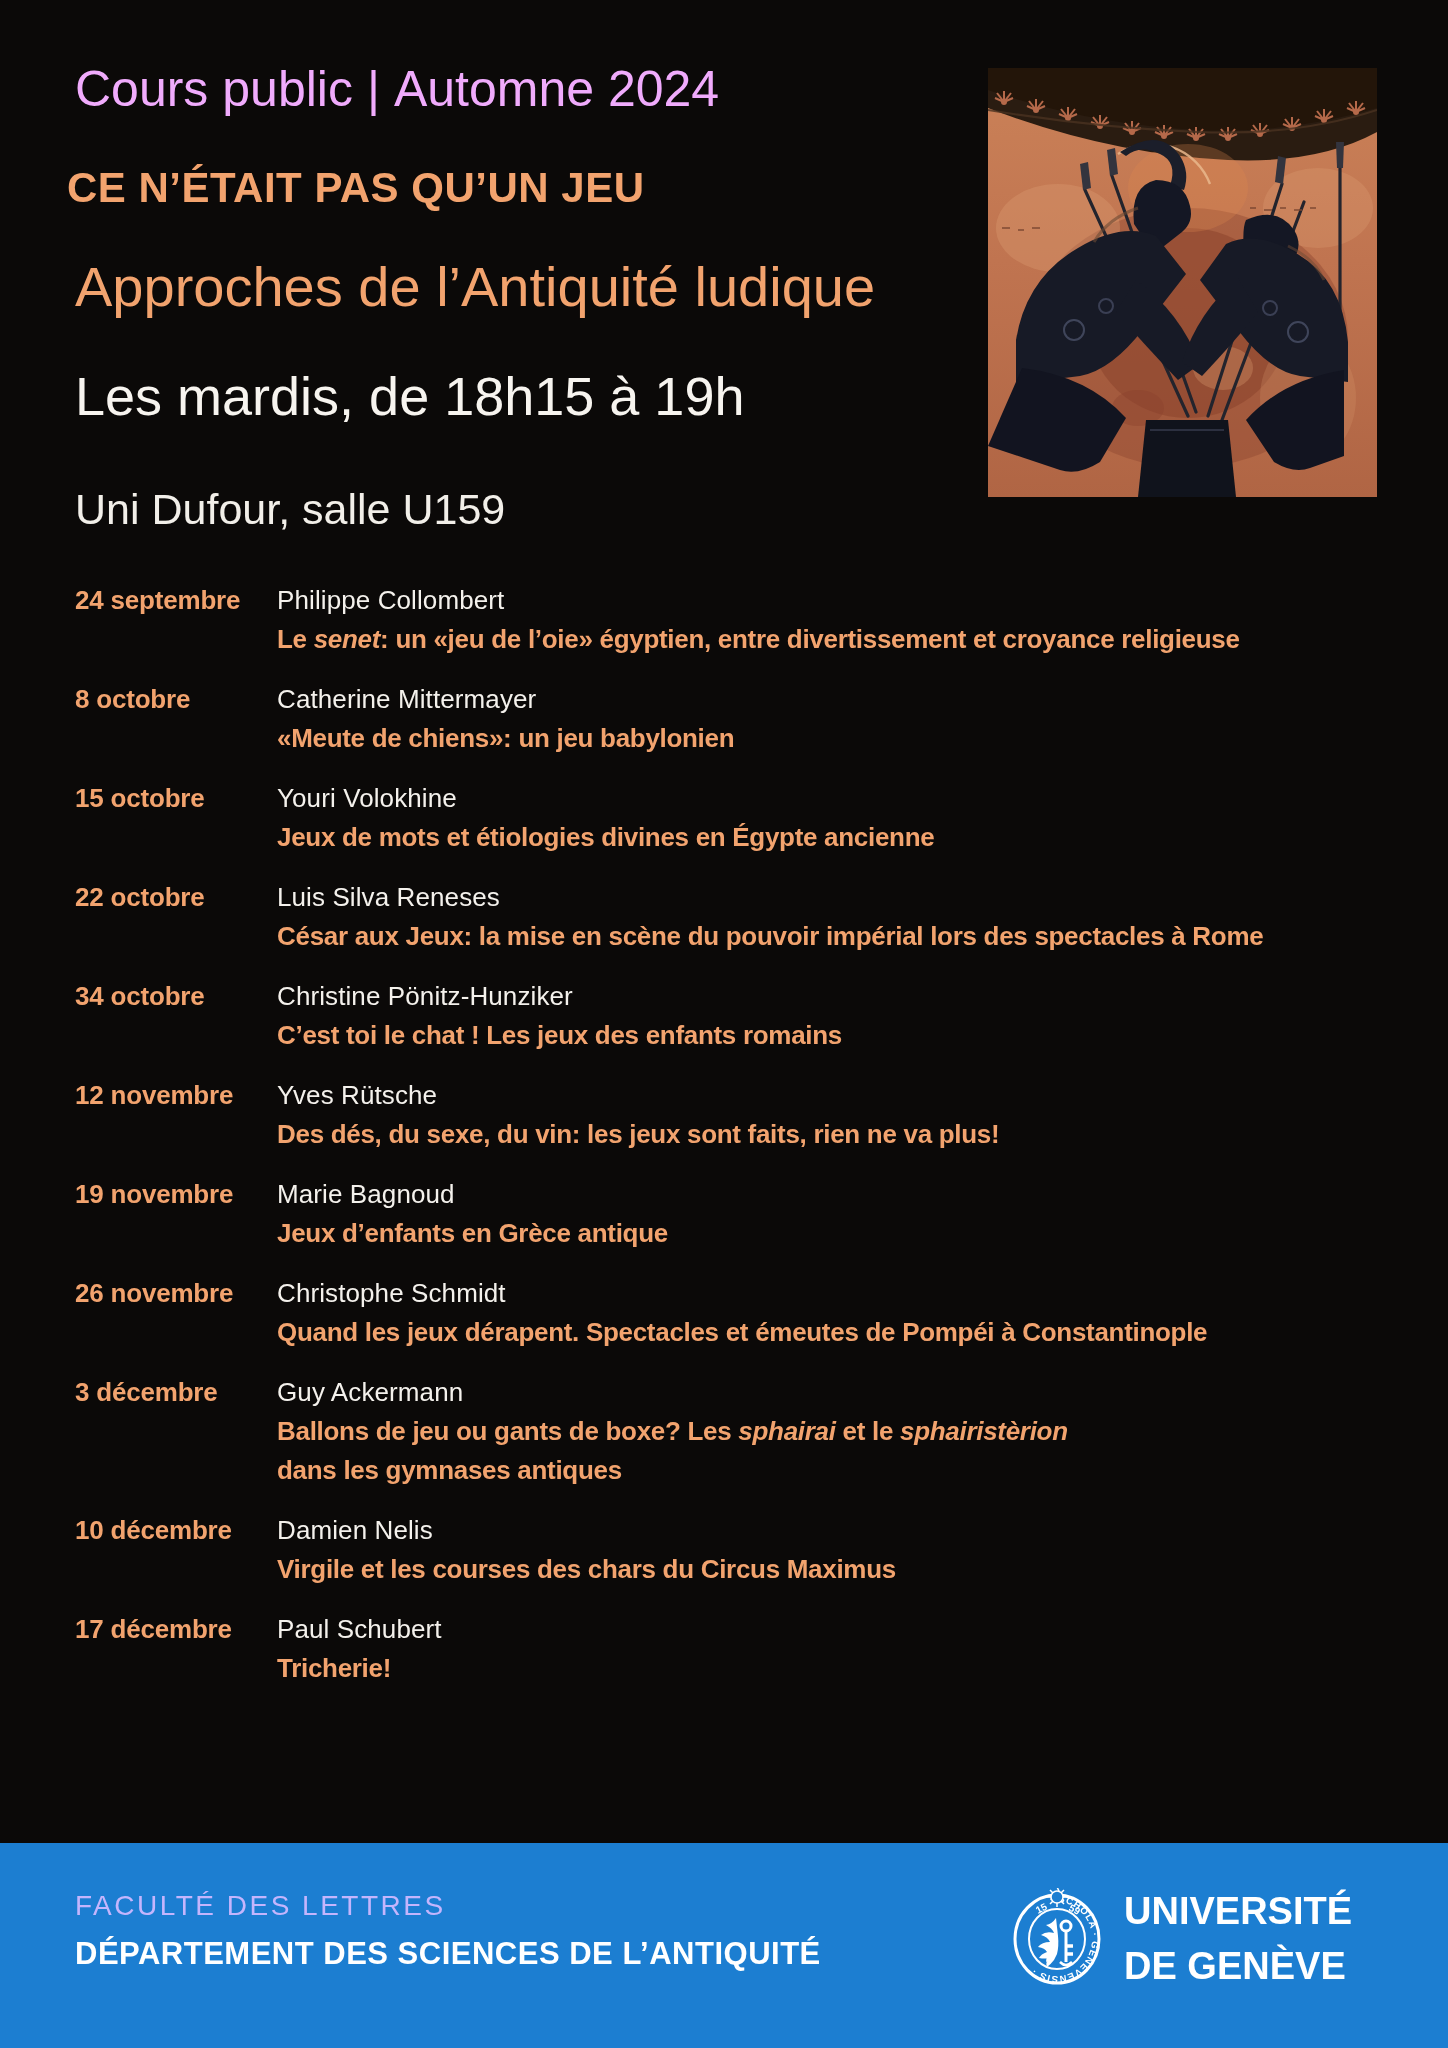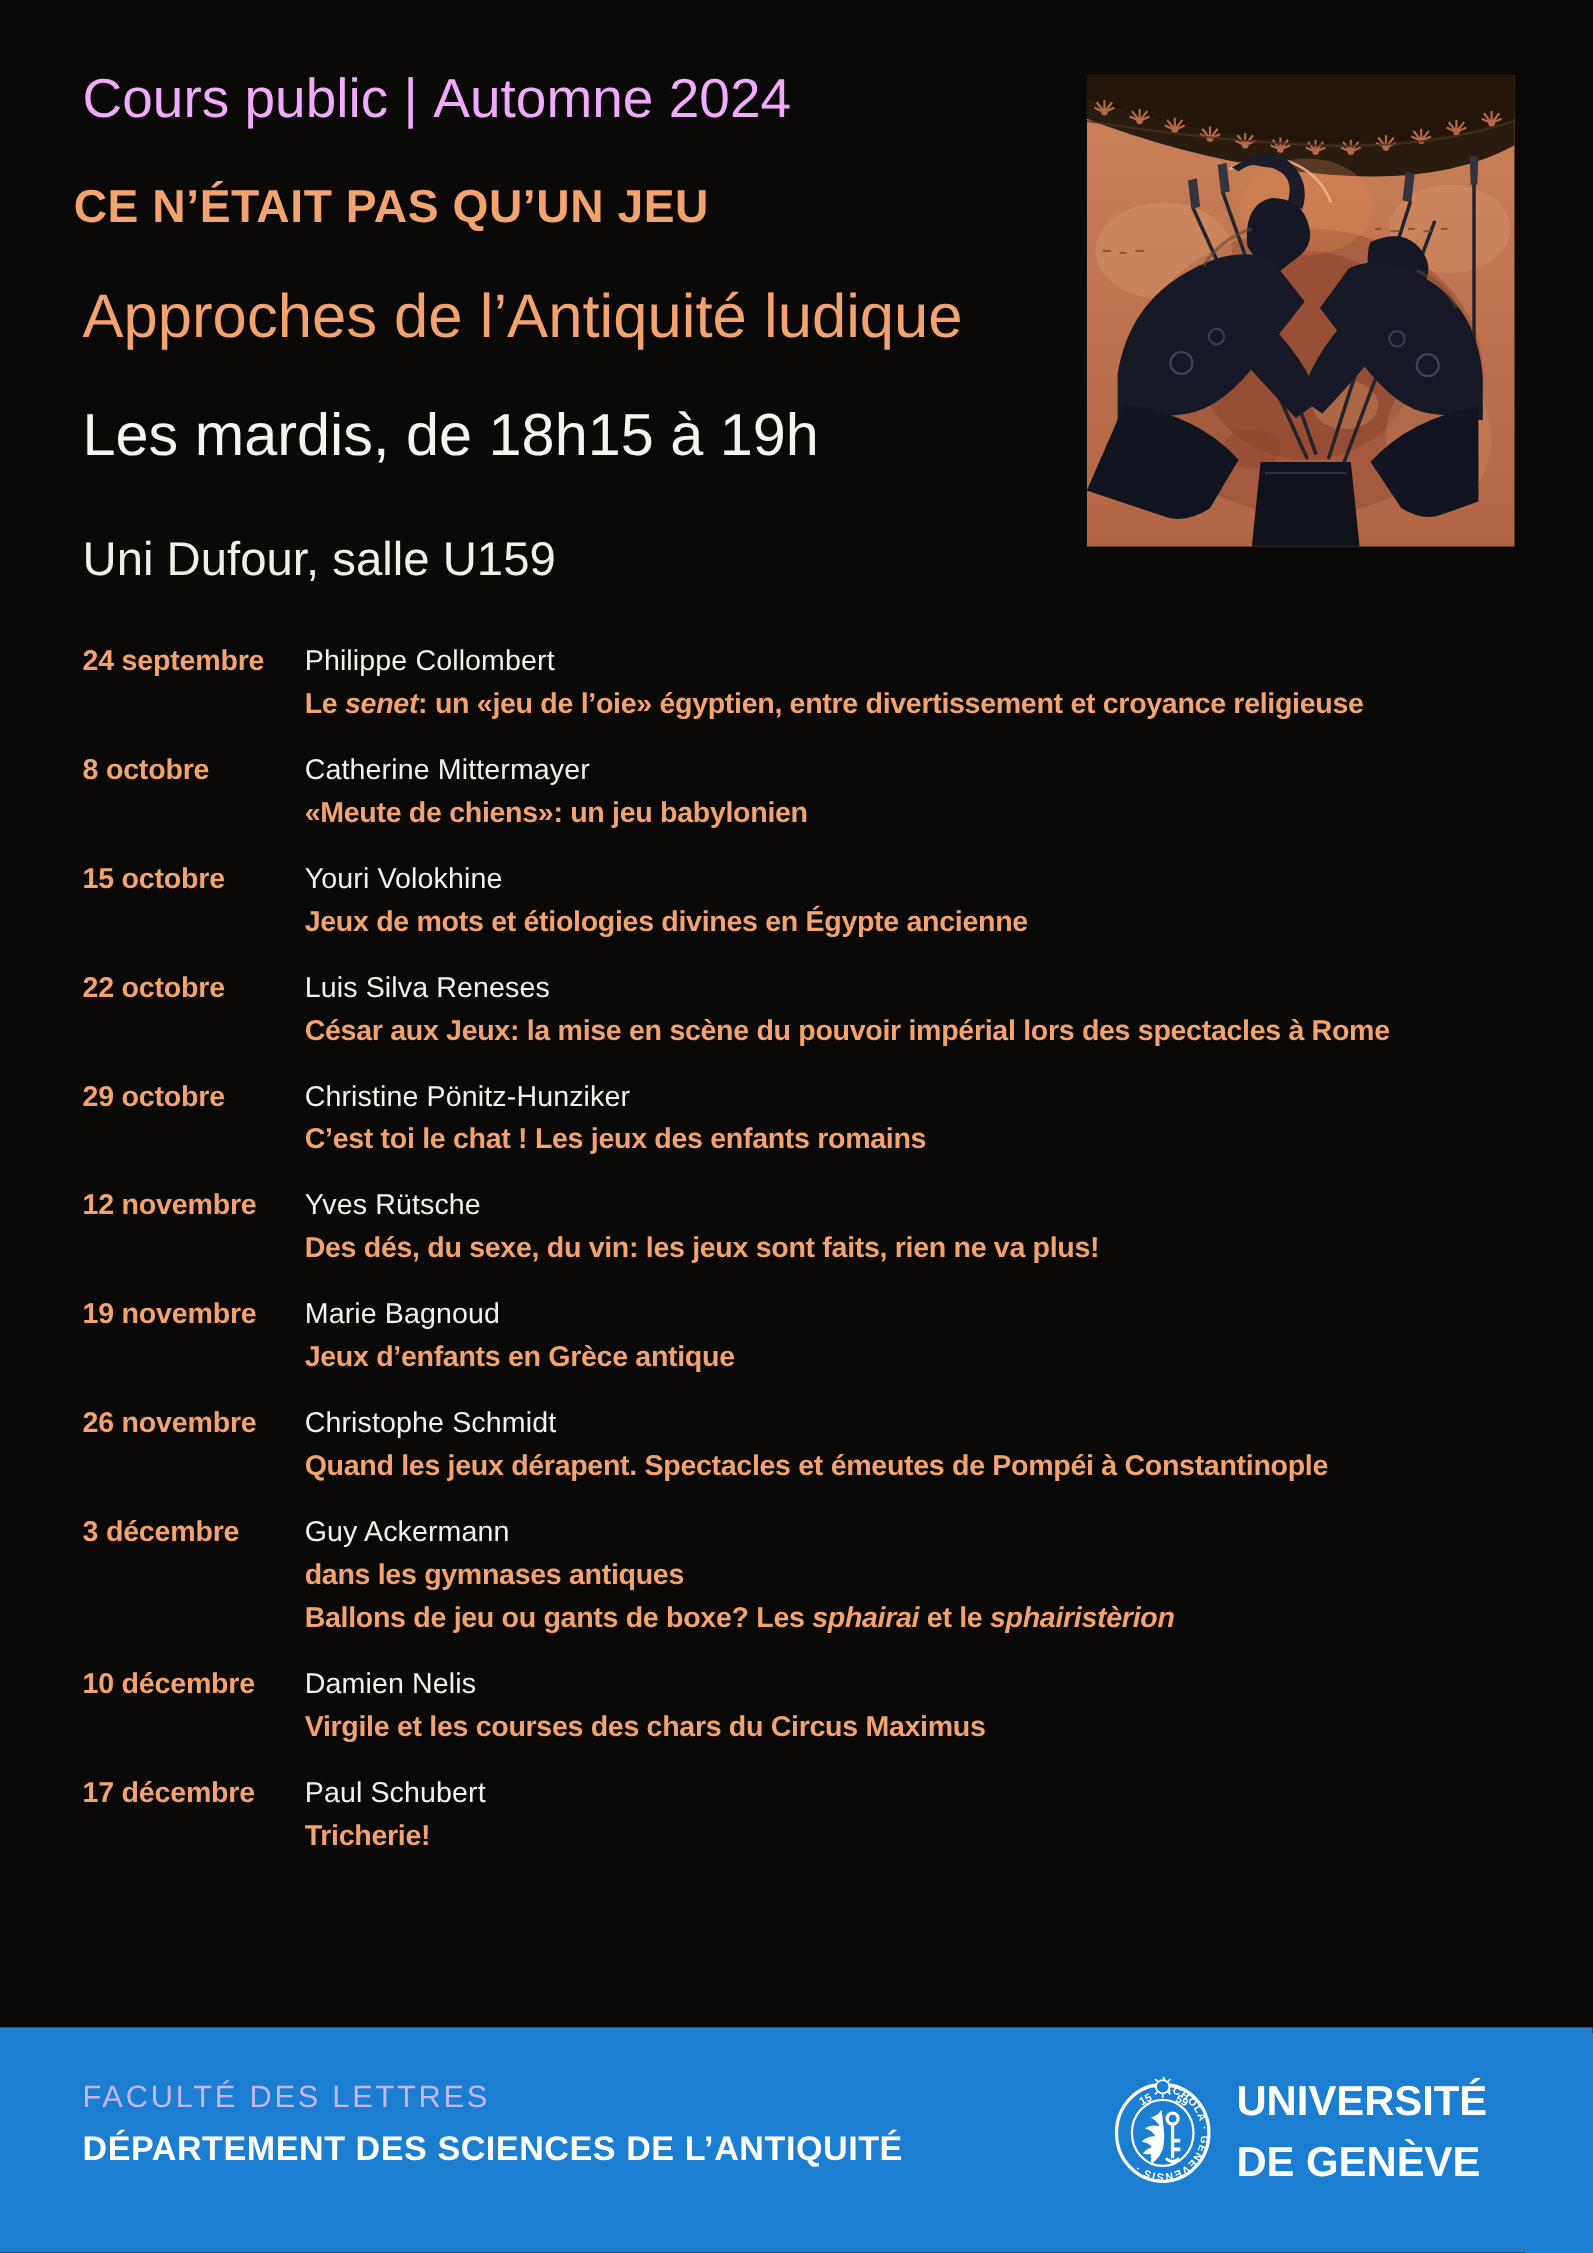--- a/index.html
+++ b/index.html
@@ -229,21 +229,21 @@
     <div class="date"><span>22 octobre</span></div>
     <div class="content">
       <div class="speaker">Luis Silva Reneses</div>
       <div class="talk">
           <div><span>César aux Jeux: la mise en scène du pouvoir impérial lors des spectacles à Rome</span></div>
         </div>
     </div>
   </div>
 
   <div class="row">
-    <div class="date"><span>29 octobre</span></div>
+    <div class="date"><span>34 octobre</span></div>
     <div class="content">
       <div class="speaker">Christine Pönitz-Hunziker</div>
       <div class="talk">
           <div><span>C’est toi le chat ! Les jeux des enfants romains</span></div>
         </div>
     </div>
   </div>
 
   <div class="row">
     <div class="date"><span>12 novembre</span></div>
@@ -273,22 +273,22 @@
           <div><span>Quand les jeux dérapent. Spectacles et émeutes de Pompéi à Constantinople</span></div>
         </div>
     </div>
   </div>
 
   <div class="row">
     <div class="date"><span>3 décembre</span></div>
     <div class="content">
       <div class="speaker">Guy Ackermann</div>
       <div class="talk">
+          <div><span>Ballons de jeu ou gants de boxe? Les </span><span class="it">sphairai</span><span> et le </span><span class="it">sphairistèrion</span></div>
           <div><span>dans les gymnases antiques</span></div>
-          <div><span>Ballons de jeu ou gants de boxe? Les </span><span class="it">sphairai</span><span> et le </span><span class="it">sphairistèrion</span></div>
         </div>
     </div>
   </div>
 
   <div class="row">
     <div class="date"><span>10 décembre</span></div>
     <div class="content">
       <div class="speaker">Damien Nelis</div>
       <div class="talk">
           <div><span>Virgile et les courses des chars du Circus Maximus</span></div>

